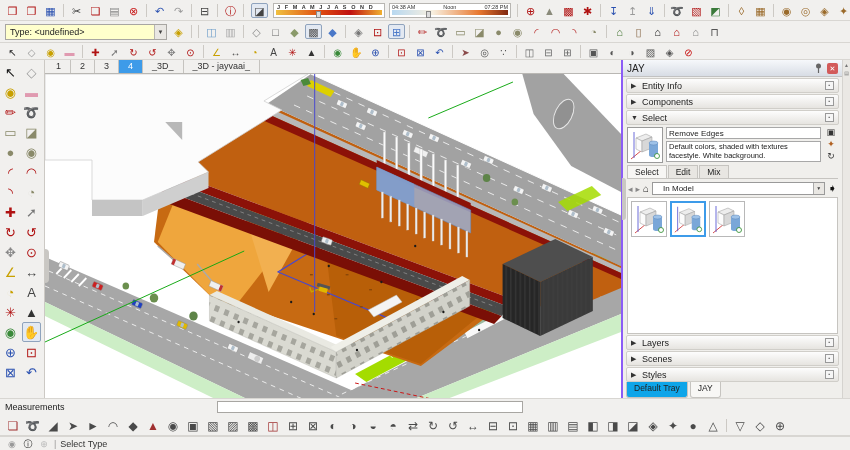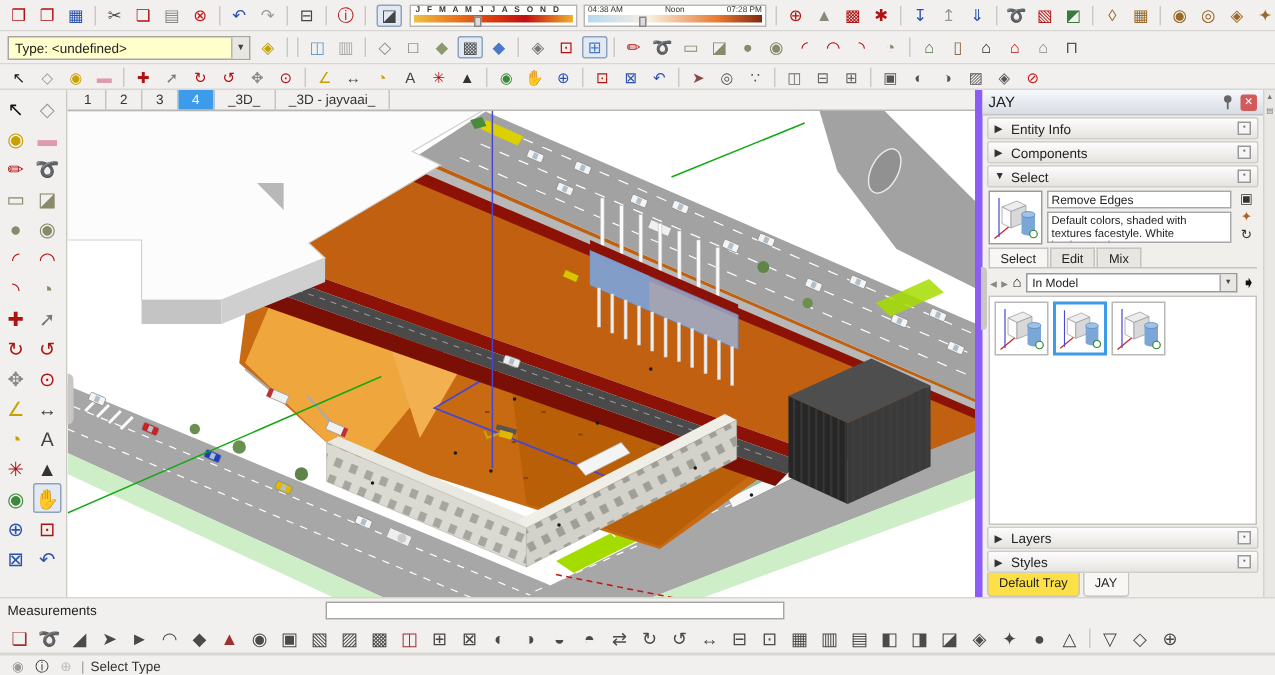--- a/index.html
+++ b/index.html
@@ -35,21 +35,21 @@
   .palette{width:45px;background:#f1f0ee;border-right:1px solid #ccc9c4;display:grid;grid-template-columns:repeat(2,1fr);align-content:start;padding:2px 1px;overflow:hidden;position:relative}
   .palette .icon{width:19px;height:20px;line-height:20px;font-size:13px;margin:0}
   .canvas-col{flex:1;min-width:0;display:flex;flex-direction:column;position:relative}
   .scenetabs{height:14px;display:flex;background:#f1f0ee;border-bottom:1px solid #b9b7b3;font-size:9px;padding-left:2px}
   .scenetabs .icon{width:auto;height:100%;padding:0 9px;line-height:13px;font-size:9px;border:none;border-right:1px solid #c5c3bf;border-radius:0;margin:0;color:#333}
   .scenetabs .icon.active{background:var(--c-accent);color:#fff}
   .viewport{flex:1;background:#fff;position:relative;overflow:hidden}
   .viewport svg{width:100%;height:100%;display:block}
   .gripL{position:absolute;left:-1px;top:175px;width:5px;height:34px;background:#c9c7c3;border-radius:0 4px 4px 0}
   
-  .tray{width:200px;background:#f0efec;border-left:5px solid #8b5cf6;display:flex;flex-direction:column;font-size:9px;position:relative}
+  .tray{width:229px;background:#f0efec;border-left:2px solid #8b5cf6;display:flex;flex-direction:column;font-size:9px;position:relative}
   .tray-grip{position:absolute;left:-1px;top:118px;width:4px;height:42px;background:#c9c7c3;border-radius:0 3px 3px 0}
   .tray-inner{flex:1;display:flex;flex-direction:column;min-height:0;padding-right:8px}
   .tray-side{position:absolute;right:0;top:0;bottom:0;width:8px;background:#eae8e4;border-left:1px solid #d5d3cf;display:flex;flex-direction:column;align-items:center;font-size:5px;color:#777;padding-top:2px;gap:2px}
   .tray-header{height:17px;display:flex;align-items:center;gap:4px;padding:0 4px;background:linear-gradient(#f6f8fb,#d8dde5);border-bottom:1px solid #c2c2c2}
   .tray-title{flex:1;font-size:10px;color:#222}
   .closebox{width:11px;height:11px;background:#d25a5a;color:#fff;font-size:7px;line-height:11px;text-align:center;border-radius:2px}
   .sec{height:15px;background:linear-gradient(#fdfdfd,#e6e4e0);border:1px solid #d0cec9;border-radius:2px;margin:1px 3px 0;display:flex;align-items:center;gap:4px;padding:0 4px;flex:0 0 auto}
   .sec .arr{font-size:7px;color:#333;width:7px}
   .sec .lbl{flex:1;color:#222}
   .dbox{width:9px;height:9px;border:1px solid #999;background:#f6f6f6;font-size:5px;line-height:7px;text-align:center;color:#666}
@@ -58,29 +58,29 @@
   .sfields{flex:1;display:flex;flex-direction:column;gap:2px;min-width:0}
   .namefield{height:12px;line-height:10px;border:1px solid #a8a8a8;background:#fff;font-size:8px;padding:1px 2px;white-space:nowrap;overflow:hidden}
   .descfield{height:21px;border:1px solid #a8a8a8;background:#fff;font-size:7.5px;line-height:8.5px;padding:1px 2px;color:#222;overflow:hidden}
   .sbtns{width:14px;display:flex;flex-direction:column;gap:1px;flex:0 0 auto}
   .sbtn{height:11px;line-height:11px;text-align:center;font-size:9px;color:#333}
   .stabs{display:flex;align-items:flex-end;height:14px;margin:2px 4px 0;border-bottom:1px solid #c6c4c0;flex:0 0 auto}
   .stab{padding:0 7px;line-height:12px;font-size:8.5px;border:1px solid #c6c4c0;border-bottom:none;background:#e8e6e2;margin-right:1px}
   .stab.active{background:#f7f6f4}
   .navrow{display:flex;align-items:center;gap:3px;padding:3px 5px 2px;flex:0 0 auto}
   .navg{font-size:9px;color:#888}.homeg{font-size:10px;color:#222}
-  .combo2{flex:1;height:13px;border:1px solid #9a9a9a;background:#fff;display:flex;align-items:center;font-size:8px;padding-left:3px;min-width:0}
+  .combo2{flex:1;height:13px;border:1px solid #9a9a9a;background:#fff;display:flex;align-items:center;font-size:8px;padding-left:10px;min-width:0}
   .combo2 .dd{margin-left:auto;width:11px;height:100%;background:#e9e7e3;border-left:1px solid #aaa;text-align:center;font-size:5px;line-height:11px;color:#444}
   .detailarr{font-size:11px;color:#111}
   .listarea{flex:1;margin:0 4px;border:1px solid #c6c4c0;background:#fff;padding:3px;min-height:0}
   .thumbrow{display:flex;gap:3px}
   .thumb{width:36px;height:36px;border:1px solid #b8b8b8;background:#fff}
   .thumb.sel{border:2px solid var(--c-accent)}
   .traytabs{display:flex;gap:2px;padding:0 3px;height:16px;flex:0 0 auto}
-  .ttab{padding:0 7px;line-height:13px;font-size:8.5px;border:1px solid #c6c4c0;border-top:none;background:#fde047;border-radius:0 0 3px 3px}
+  .ttab{padding:0 7px;line-height:13px;font-size:8.5px;border:1px solid #c6c4c0;border-top:none;background:#0ea5e9;border-radius:0 0 3px 3px}
   .ttab.active{background:#f8f7f5}
   
   .measure{height:17px;display:flex;align-items:center;background:#f1f0ee;border-top:1px solid #d8d6d2;padding:0 5px;font-size:9px}
   .measure input{margin-left:152px;width:306px;height:12px;border:1px solid #a8a6a2;background:#fff;font-size:9px;padding:0 2px;font-family:"Liberation Sans",sans-serif}
   .bottombar{height:21px}
   .bottombar .icon{width:18px;font-size:12px}
   .statusbar{height:14px;display:flex;align-items:center;gap:4px;background:#f1f0ee;border-top:1px solid #d8d6d2;padding:0 6px;font-size:9px;color:#333}
   .statusbar .icon{width:12px;font-size:9px;margin:0}
   .pipe{color:#999}
   
@@ -519,20 +519,25 @@
         </div>
       </div>
 
       <div class="sec">
         <span class="arr">▶</span>
         <span class="lbl">Layers</span>
         <span class="dbox">▪</span>
       </div>
       <div class="sec">
         <span class="arr">▶</span>
+        <span class="lbl">Scenes</span>
+        <span class="dbox">▪</span>
+      </div>
+      <div class="sec">
+        <span class="arr">▶</span>
         <span class="lbl">Styles</span>
         <span class="dbox">▪</span>
       </div>
 
       <div class="traytabs">
         <span class="ttab">Default Tray</span>
         <span class="ttab active">JAY</span>
       </div>
     </div>
     <div class="tray-side">

